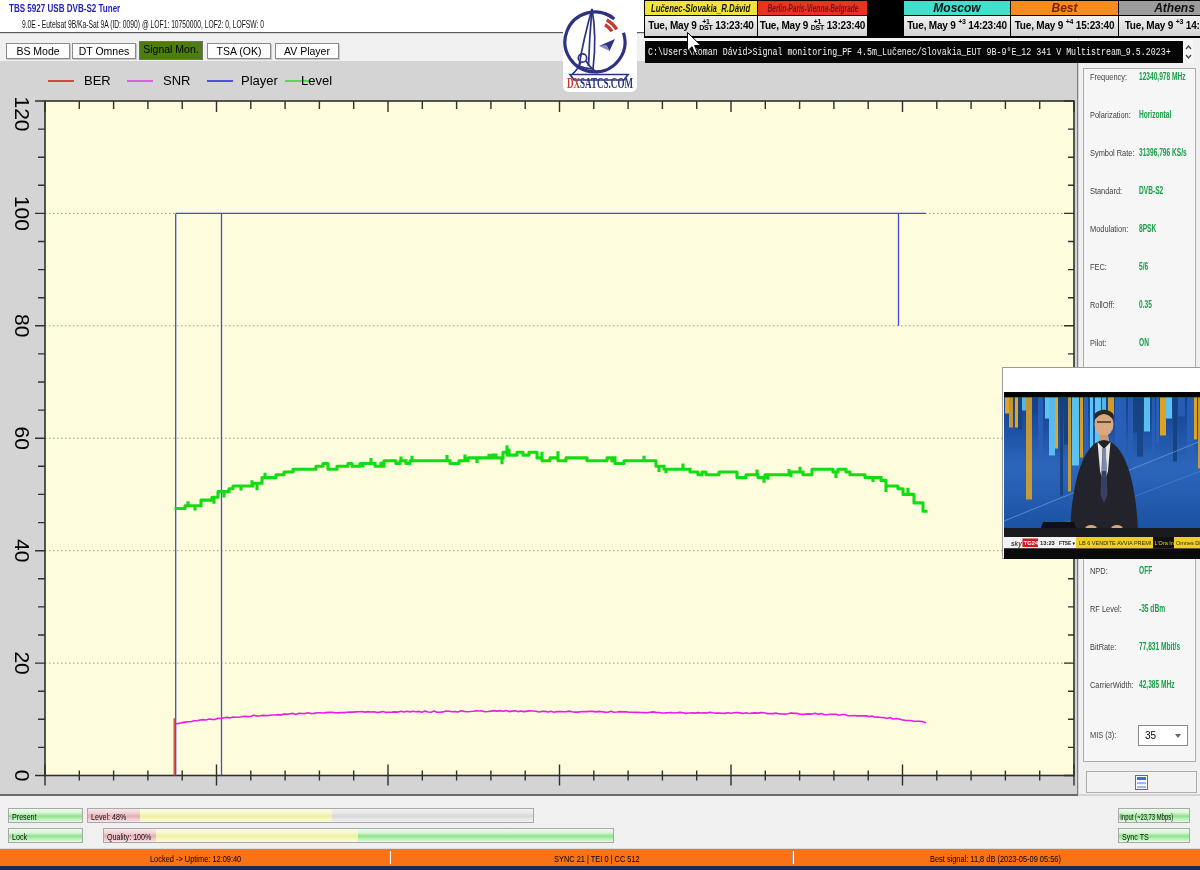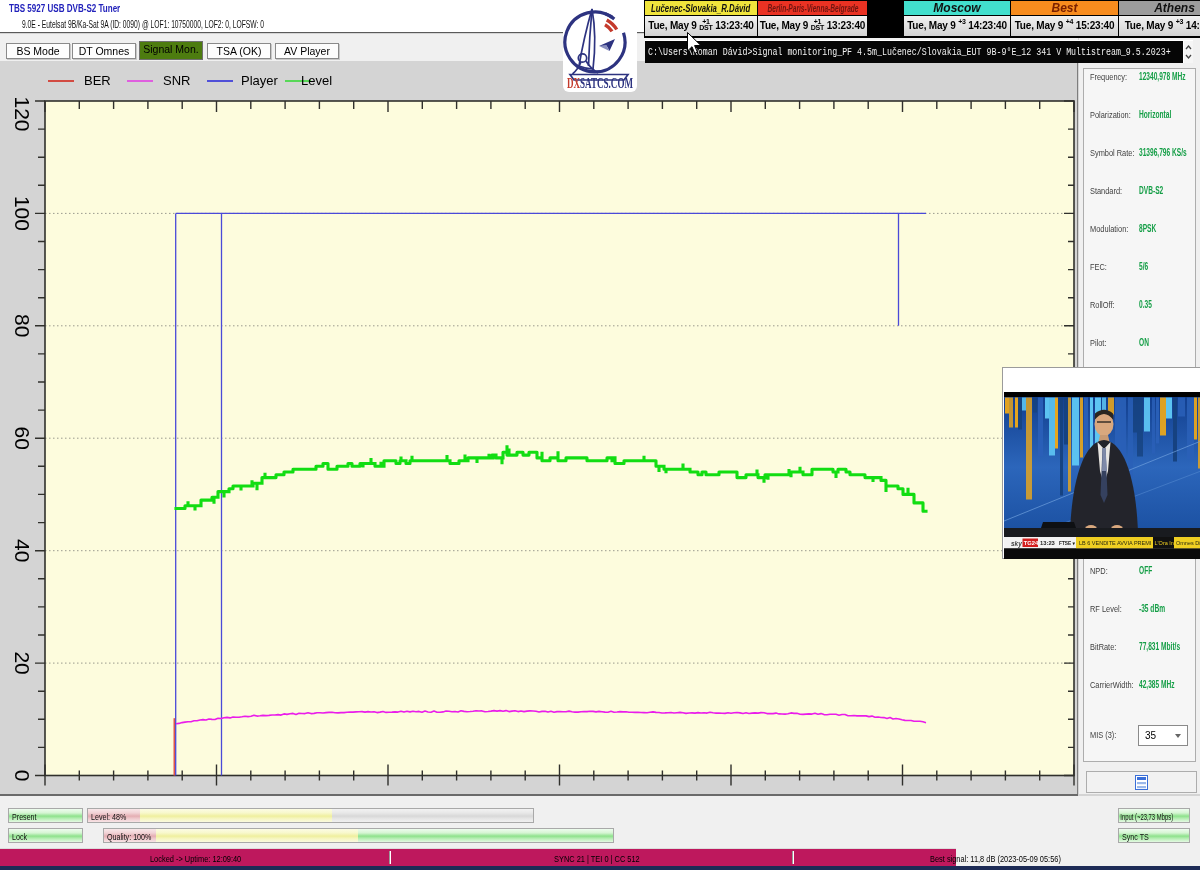--- a/index.html
+++ b/index.html
@@ -23,21 +23,21 @@
 #bottomarea { left:0; top:796px; width:1200px; height:70px; background:#f0f0f0; }
 .bar { position:absolute; height:15px; border:1px solid #a9a9a9; box-shadow:inset 0 0 0 1px #fcfcfc; font-size:10.5px; line-height:15px;
   color:#111; line-height:14px; white-space:nowrap; overflow:hidden; }
 .bar span { padding-left:4px; position:relative; z-index:3; display:inline-block; transform:scaleX(0.75); transform-origin:0 0; font-size:9.5px; white-space:nowrap; }
 .seg { position:absolute; top:0; bottom:0; z-index:1; }
 .g-green { background:linear-gradient(180deg,#eefcee 0%,#d6f5d4 30%,#8ee28c 55%,#b9efb7 75%,#e4f9e3 100%); }
 .g-pink  { background:linear-gradient(180deg,#f8e7e9 0%,#f1d3d6 30%,#e4aeb3 55%,#efcace 75%,#f7e4e6 100%); }
 .g-yellow{ background:linear-gradient(180deg,#fcfce4 0%,#f8f8cc 30%,#efef9e 55%,#f6f6c2 75%,#fbfbdf 100%); }
 .g-gray  { background:linear-gradient(180deg,#f2f2f2 0%,#e8e8e8 30%,#d8d8d8 55%,#e6e6e6 75%,#f0f0f0 100%); }
 
-#statusstrip { left:0; top:848px; width:956px; height:18px; background:#be185d; border-top:1px solid #dcdcdc; }
+#statusstrip { left:0; top:848px; width:1200px; height:18px; background:#f97316; border-top:1px solid #dcdcdc; }
 .stxt { position:absolute; top:4px; font-size:9.5px; color:#000; transform:scaleX(0.78); transform-origin:0 0; white-space:nowrap; }
 .sdiv { position:absolute; top:2px; width:1px; height:13px; background:#9a9a9a; box-shadow:1px 0 0 #fff; }
 #navybar { left:0; top:866px; width:1200px; height:4px; background:#1d2b56; }
 
 #sidebar { left:1079px; top:34px; width:121px; height:760px; background:#f0f0f0; }
 #sidebox { position:absolute; left:4px; top:34px; width:113px; height:694px; border:1px solid #adadad; background:#f6f6f6; }
 .srow { position:absolute; left:11px; font-size:9.5px; color:#3f3f3f; white-space:nowrap; transform:scaleX(0.78); transform-origin:0 0; }
 .sval { position:absolute; left:60px; font-size:10px; font-weight:bold; color:#149e46; white-space:nowrap; transform:scaleX(0.66); transform-origin:0 0; }
 #misdd { position:absolute; left:59px; top:691px; width:50px; height:21px; background:#fff; border:1px solid #8a8a8a; font-size:10px; padding:4px 0 0 6px; }
 #misdd:after { content:""; position:absolute; right:6px; top:8px; border:3.5px solid transparent; border-top:4.5px solid #666; }

